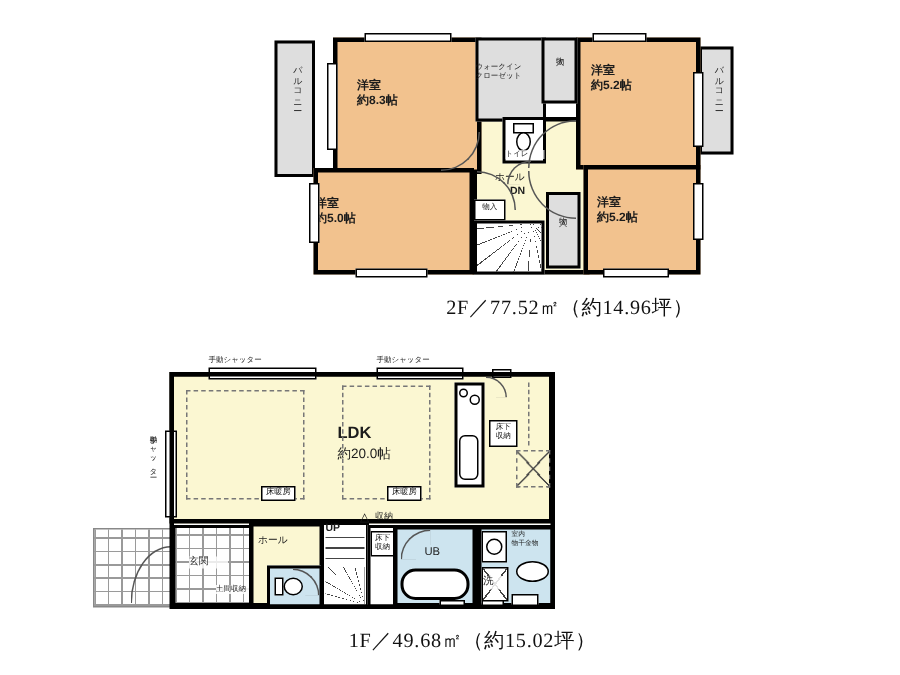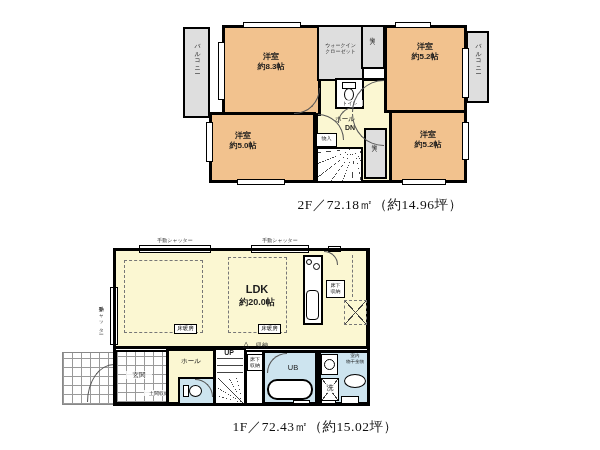--- a/index.html
+++ b/index.html
@@ -6,21 +6,21 @@
   html,body{background:#fff}
   body{font-family:"Liberation Sans",sans-serif;color:#111}
   .canvas{position:relative;width:600px;height:450px;background:#fff;overflow:hidden}
   .room{position:absolute;border:3px solid var(--wall,#000)}
   .thin{border-width:2px}
   .orange{background:var(--room_orange,#f2c28e)}
   .yellow{background:var(--room_yellow,#fbf7d2)}
   .gray{background:var(--area_gray,#dedede)}
   .blue{background:var(--wet_blue,#cde4ef)}
   .white{background:#fff}
-  .lbl{position:absolute;text-align:center;color:#1c1c1c;line-height:1.25;white-space:nowrap}
+  .lbl{position:absolute;color:#1c1c1c;line-height:1.25;white-space:nowrap}
   .v{writing-mode:vertical-rl;text-orientation:upright;letter-spacing:1px;white-space:normal}
   .win{position:absolute;background:#fff;border:1px solid #000}
   .dashedbox{position:absolute;border:1px dashed #777}
   .boxlbl{position:absolute;border:1px solid #000;background:#fff;text-align:center;line-height:1.15;color:#111}
   .arc{position:absolute}
   .oval{position:absolute;border:1px solid #000;border-radius:50%;background:#fff}
   .xbox{background-image:
     linear-gradient(to top right,transparent calc(50% - .5px),#444 calc(50% - .5px) calc(50% + .5px),transparent calc(50% + .5px)),
     linear-gradient(to bottom right,transparent calc(50% - .5px),#444 calc(50% - .5px) calc(50% + .5px),transparent calc(50% + .5px))}
   .tiles{position:absolute;background-color:#fff;background-image:
@@ -100,28 +100,28 @@
     <div class="win" style="left:243px;top:22px;width:58px;height:6px"></div>
     <div class="win" style="left:395px;top:22px;width:36px;height:6px"></div>
     <div class="win" style="left:218px;top:42px;width:7px;height:58px"></div>
     <div class="win" style="left:206px;top:122px;width:7px;height:40px"></div>
     <div class="win" style="left:237px;top:179px;width:48px;height:6px"></div>
     <div class="win" style="left:402px;top:179px;width:44px;height:6px"></div>
     <div class="win" style="left:462px;top:48px;width:7px;height:50px"></div>
     <div class="win" style="left:462px;top:122px;width:7px;height:38px"></div>
   </div>
 
-  <div class="caption" style="left:280px;top:196px;width:200px">2F／72.18㎡（約14.96坪）</div>
+  <div class="caption" style="left:280px;top:196px;width:200px">2F／77.52㎡（約14.96坪）</div>
 
   <div>
 
     <div class="room yellow" style="left:113px;top:248px;width:256px;height:101px"></div>
     <div class="lbl" style="left:225px;top:283px;width:64px">
       <div style="font-size:11px;font-weight:bold">LDK</div>
-      <div style="font-size:9px;font-weight:bold">約20.0帖</div>
+      <div style="font-size:9px;font-weight:normal">約20.0帖</div>
     </div>
 
     <div class="dashedbox" style="left:124px;top:260px;width:79px;height:73px"></div>
     <div class="dashedbox" style="left:228px;top:257px;width:59px;height:76px"></div>
     <div class="boxlbl" style="left:174px;top:324px;width:23px;height:10px;font-size:5.5px">床暖房</div>
     <div class="boxlbl" style="left:258px;top:324px;width:23px;height:10px;font-size:5.5px">床暖房</div>
 
     <div class="win" style="left:139px;top:245px;width:72px;height:8px"></div>
     <div class="lbl" style="left:139px;top:237px;width:72px;font-size:5px">手動シャッター</div>
     <div class="win" style="left:251px;top:245px;width:58px;height:8px"></div>
@@ -184,15 +184,15 @@
     </div>
     <div class="oval" style="left:344px;top:374px;width:22px;height:14px"></div>
     <div class="win" style="left:341px;top:396px;width:18px;height:9px"></div>
 
     <div class="win" style="left:293px;top:400px;width:17px;height:6px"></div>
     <div class="win" style="left:321px;top:400px;width:15px;height:6px"></div>
 
     <div class="arc" style="left:113px;top:248px;width:257px;height:158px;border:3px solid #000"></div>
   </div>
 
-  <div class="caption" style="left:200px;top:418px;width:230px">1F／72.43㎡（約15.02坪）</div>
+  <div class="caption" style="left:200px;top:418px;width:230px">1F／49.68㎡（約15.02坪）</div>
 
 </div>
 
 </body></html>

